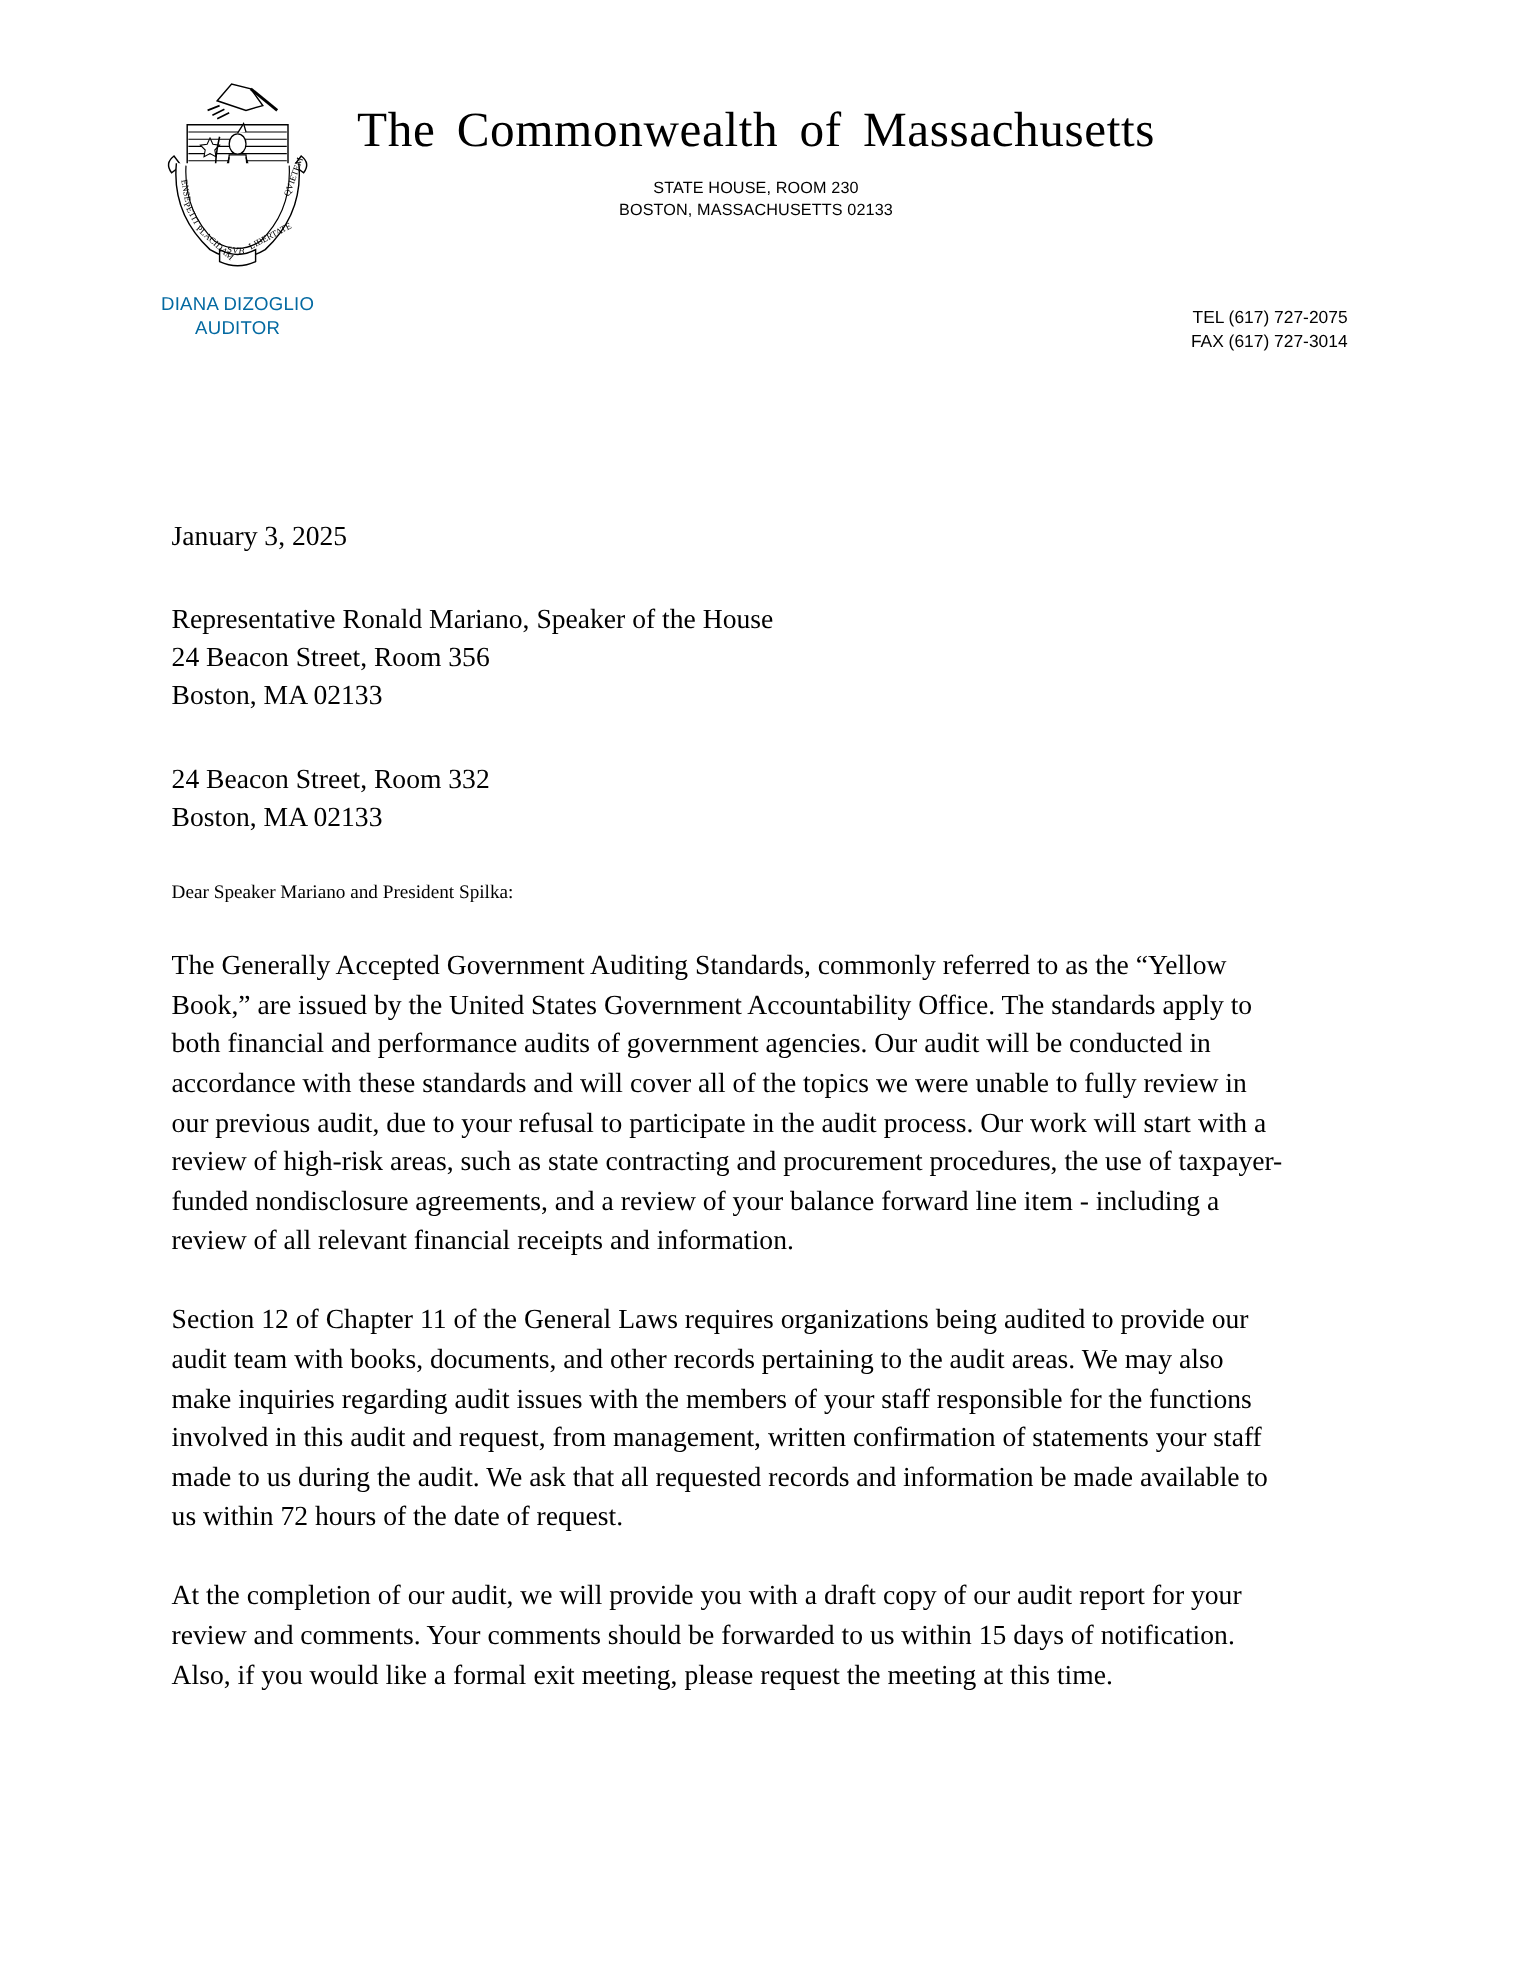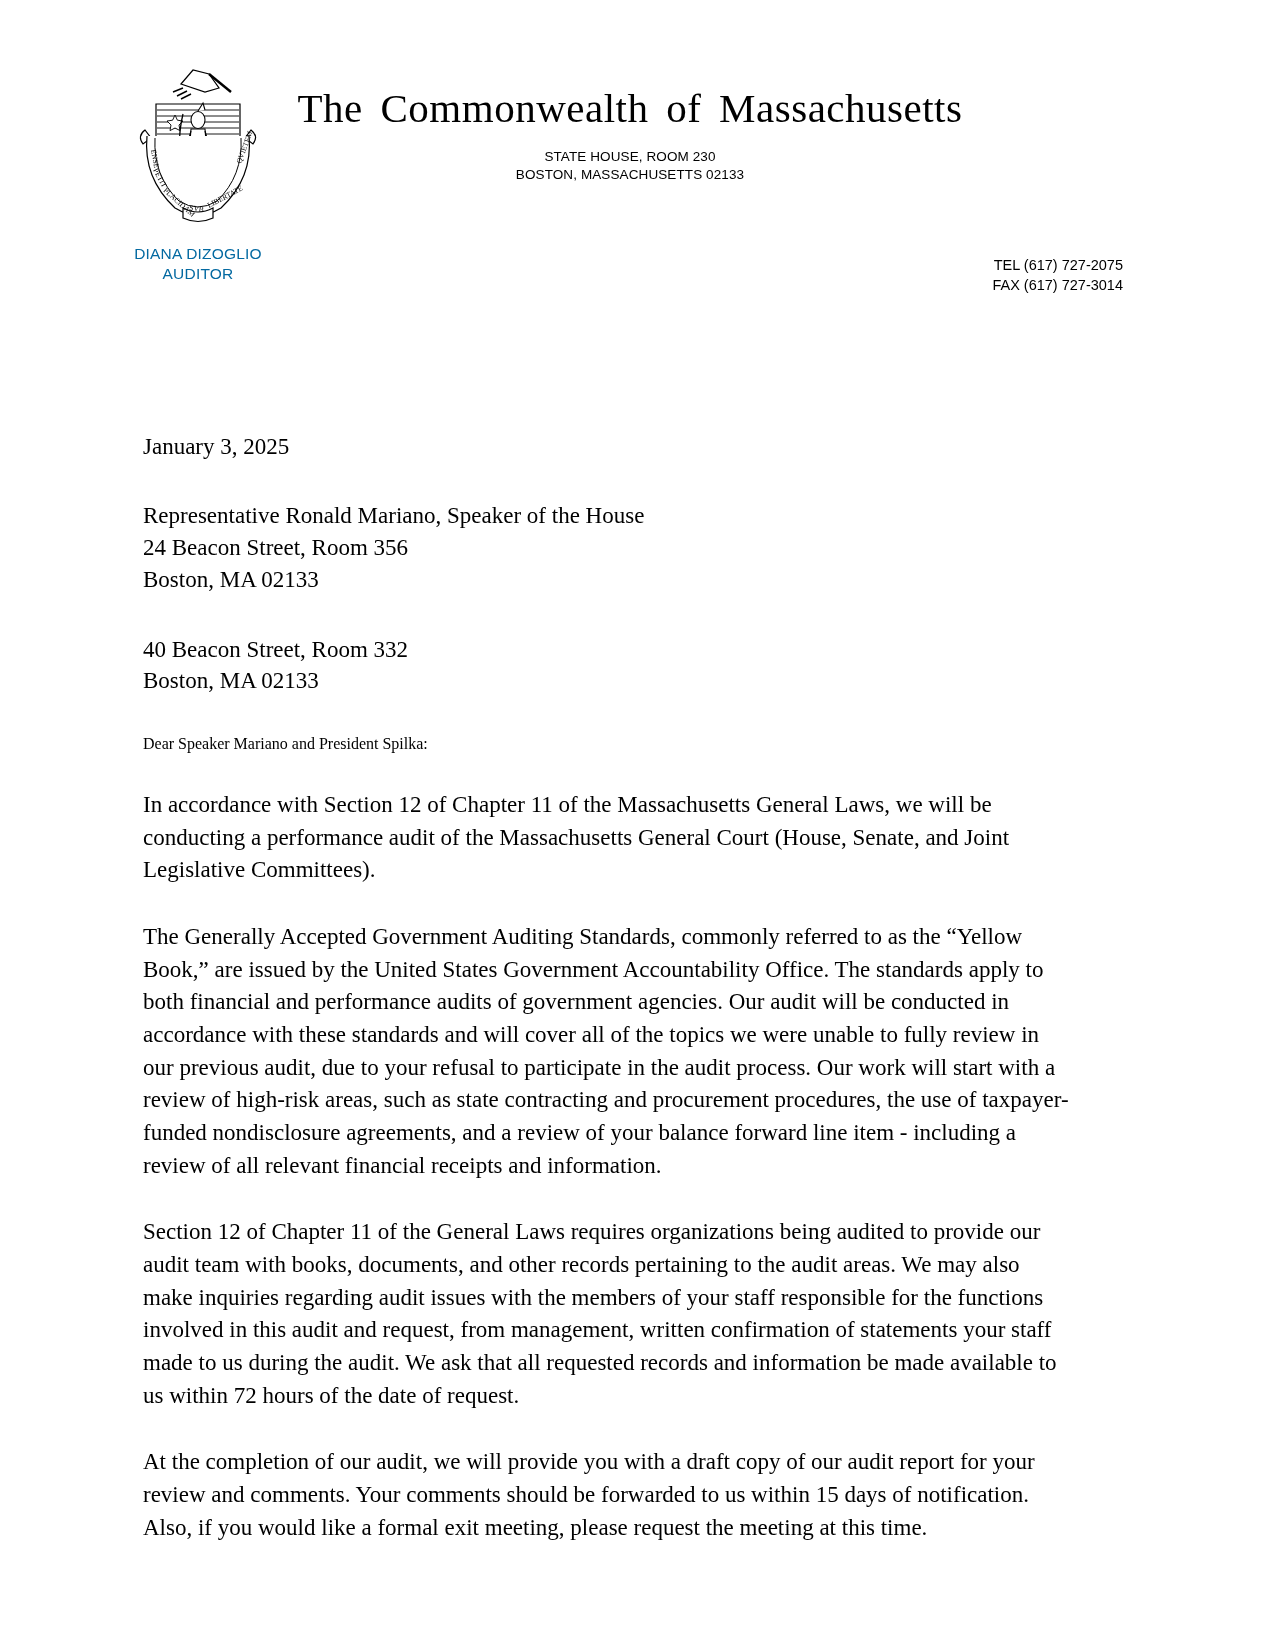--- a/index.html
+++ b/index.html
@@ -218,25 +218,24 @@
 
     <div class="letter-date">January 3, 2025</div>
 
     <div class="recipient">
       <div class="recipient-line">Representative Ronald Mariano, Speaker of the House</div>
       <div class="recipient-line">24 Beacon Street, Room 356</div>
       <div class="recipient-line">Boston, MA 02133</div>
     </div>
 
     <div class="recipient">
-      <div class="recipient-line">40 Beacon Street, Room 332</div>
+      <div class="recipient-line">24 Beacon Street, Room 332</div>
       <div class="recipient-line">Boston, MA 02133</div>
     </div>
 
     <div class="salutation">Dear Speaker Mariano and President Spilka:</div>
 
-    <p class="para">In accordance with Section 12 of Chapter 11 of the Massachusetts General Laws, we will be conducting a performance audit of the Massachusetts General Court (House, Senate, and Joint Legislative Committees).</p>
     <p class="para">The Generally Accepted Government Auditing Standards, commonly referred to as the “Yellow Book,” are issued by the United States Government Accountability Office. The standards apply to both financial and performance audits of government agencies. Our audit will be conducted in accordance with these standards and will cover all of the topics we were unable to fully review in our previous audit, due to your refusal to participate in the audit process. Our work will start with a review of high-risk areas, such as state contracting and procurement procedures, the use of taxpayer-funded nondisclosure agreements, and a review of your balance forward line item - including a review of all relevant financial receipts and information.</p>
     <p class="para">Section 12 of Chapter 11 of the General Laws requires organizations being audited to provide our audit team with books, documents, and other records pertaining to the audit areas.  We may also make inquiries regarding audit issues with the members of your staff responsible for the functions involved in this audit and request, from management, written confirmation of statements your staff made to us during the audit. We ask that all requested records and information be made available to us within 72 hours of the date of request.</p>
     <p class="para">At the completion of our audit, we will provide you with a draft copy of our audit report for your review and comments.  Your comments should be forwarded to us within 15 days of notification. Also, if you would like a formal exit meeting, please request the meeting at this time.</p>
   </div>
 
 </div>
 
 </body></html>

